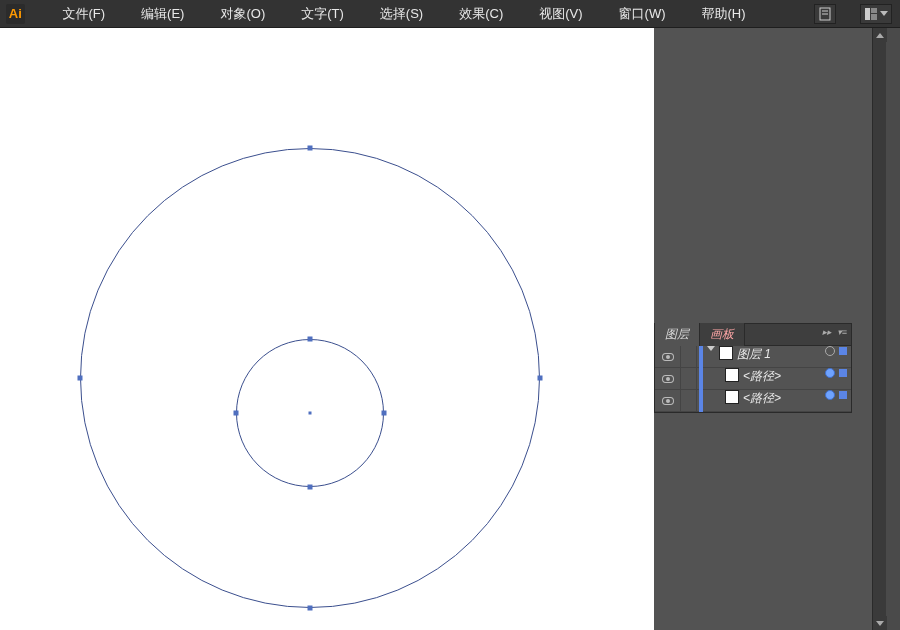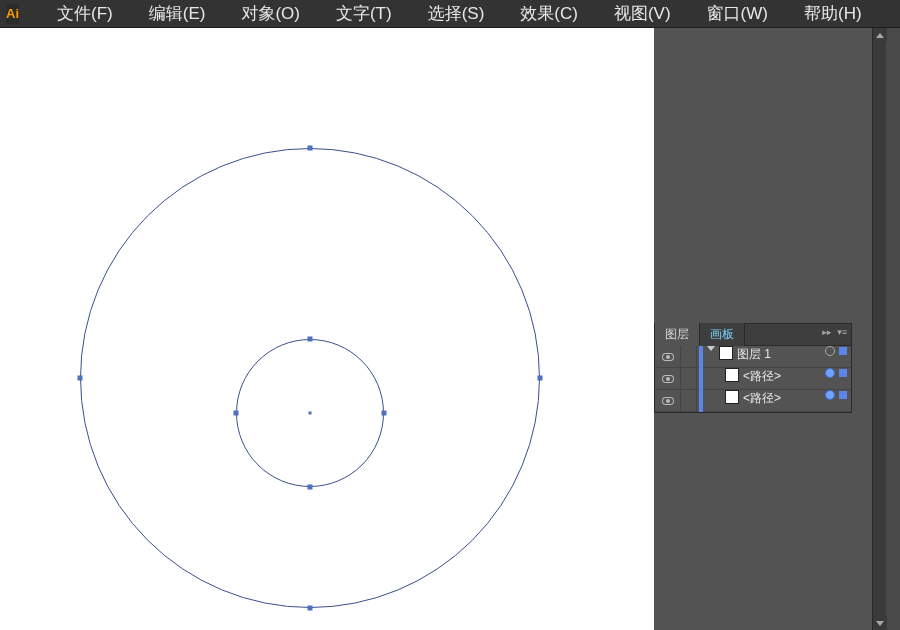--- a/index.html
+++ b/index.html
@@ -23,21 +23,21 @@
       width: 20px; height: 20px;
       background: #2b2b2b;
       color: #ff9a00;
       font-weight: bold; font-size: 13px;
       display: flex; align-items: center; justify-content: center;
       margin-right: 10px;
       border-radius: 2px;
     }
     .menu-item {
       padding: 2px 8px; cursor: default;
-      color: #e8e8e8; font-size: 17px;
+      color: #e8e8e8; font-size: 13px;
       white-space: nowrap;
     }
     .menu-spacer { width: 20px; }
     .menu-icon-btn {
       width: 24px; height: 20px;
       display: flex; align-items: center; justify-content: center;
       border: 1px solid #222; background: #3a3a3a;
       margin: 0 2px;
     }
     .menu-icon-btn svg { width: 14px; height: 14px; }
@@ -126,35 +126,36 @@
     }
 
     
     .panel {
       position: absolute;
       left: 0px; top: 295px;
       width: 198px;
       background: #535353;
       border: 1px solid #2a2a2a;
       font-size: 12px;
+      font-style: italic;
     }
     .panel-tabs {
       display: flex; align-items: center;
       height: 22px;
       background: #3e3e3e;
       border-bottom: 1px solid #2a2a2a;
       position: relative;
     }
     .panel-tab {
       padding: 3px 10px;
       color: #d8d8d8;
       border-right: 1px solid #2a2a2a;
       background: #535353;
     }
-    .panel-tab.inactive { background: #3e3e3e; color: #7dd3fc; }
+    .panel-tab.inactive { background: #3e3e3e; color: #fca5a5; }
     .panel-collapse-controls {
       position: absolute; right: 4px; top: 3px;
       display: flex; gap: 6px; align-items: center;
       color: #aaa; font-size: 9px;
     }
     .panel-body { background: #535353; }
     .layer-row {
       display: flex; align-items: flex-start;
       height: 22px;
       border-bottom: 1px solid #444;

